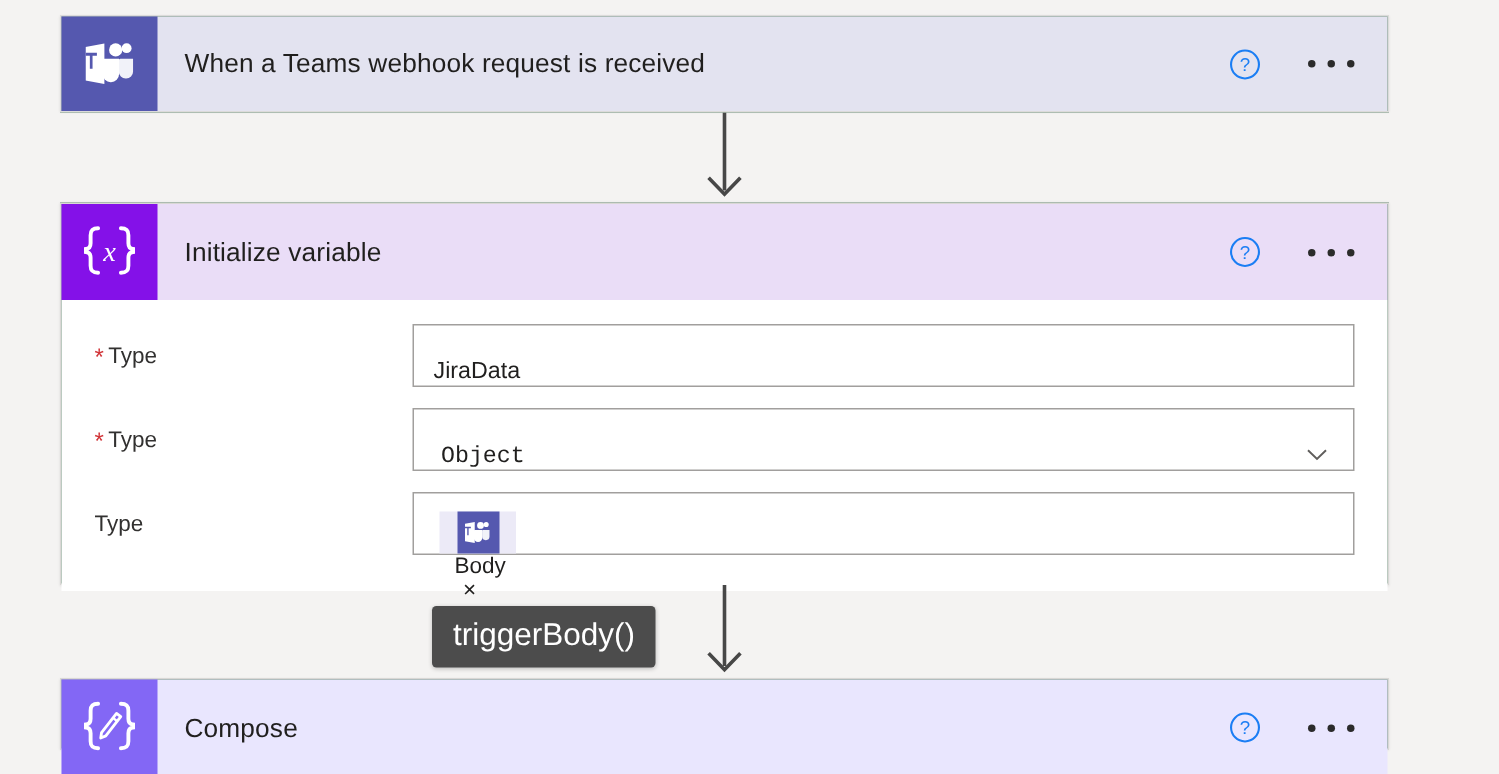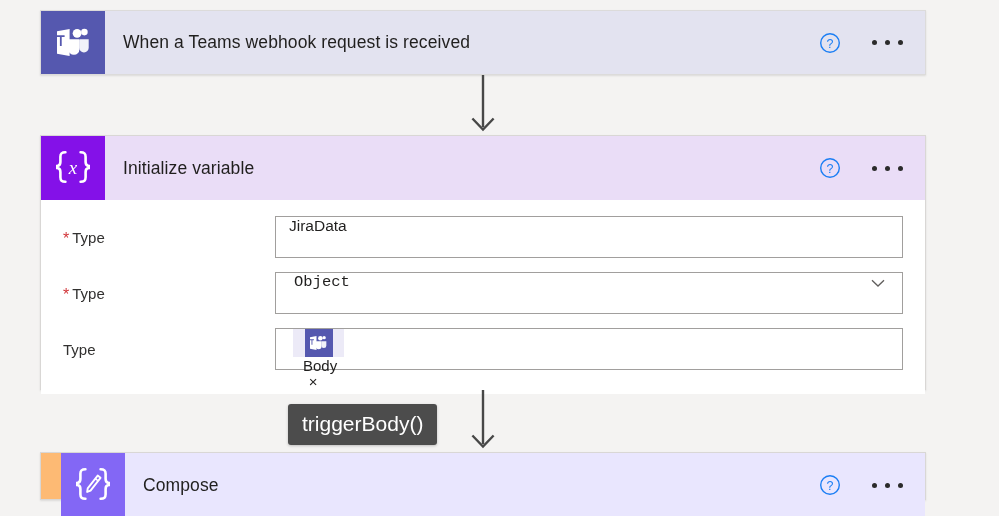--- a/index.html
+++ b/index.html
@@ -14,21 +14,21 @@
     position: relative;
     width: 999px; height: 516px;
     background: #f4f3f2;
   }
 
   
   .card {
     position: absolute;
     left: 40px;
     width: 886px;
-    background: #fdba74;
+    background: #14532d;
     border: 1px solid #d9d7d5;
     box-shadow: 0 0.6px 1.8px rgba(0,0,0,.10);
   }
   .card-header {
     display: flex;
     align-items: center;
     height: 64px;
     position: relative;
   }
   .card-icon {
@@ -92,21 +92,21 @@
     align-items: center;
     gap: 3px;
   }
   .req { color: #d13438; font-size: 16px; line-height: 1; position: relative; top: 2px; }
   .field {
     flex: 1;
     height: 42px;
     border: 1px solid #a19f9d;
     background: #fff;
     display: flex;
-    align-items: flex-start;
+    align-items: flex-end;
     padding: 0 13px;
     font-size: 15.5px;
     color: #201f1e;
   }
   .field.dropdown { justify-content: space-between; padding-right: 14px; font-family: Liberation Mono, monospace; }
   .field.dropdown .val { padding-left: 5px; }
   .chev { width: 20px; height: 20px; display:block; }
 
   .token {
     display: inline-flex;
@@ -130,21 +130,21 @@
   }
   .token-close {
     font-size: 15px;
     color: #201f1e;
     padding-right: 11px;
     cursor: pointer;
     line-height: 1;
   }
 
   
-  #compose-card { top: 452px; height: 48px; padding-left: 20px; }
+  #compose-card { top: 452px; height: 48px; }
   #compose-card .card-header { background: #e9e6fe; }
   #compose-card .card-icon { background: #8367f5; }
 
   
   .arrow {
     position: absolute;
     left: 468px;
     width: 30px;
   }
   #arrow-1 { top: 75px; height: 60px; }

